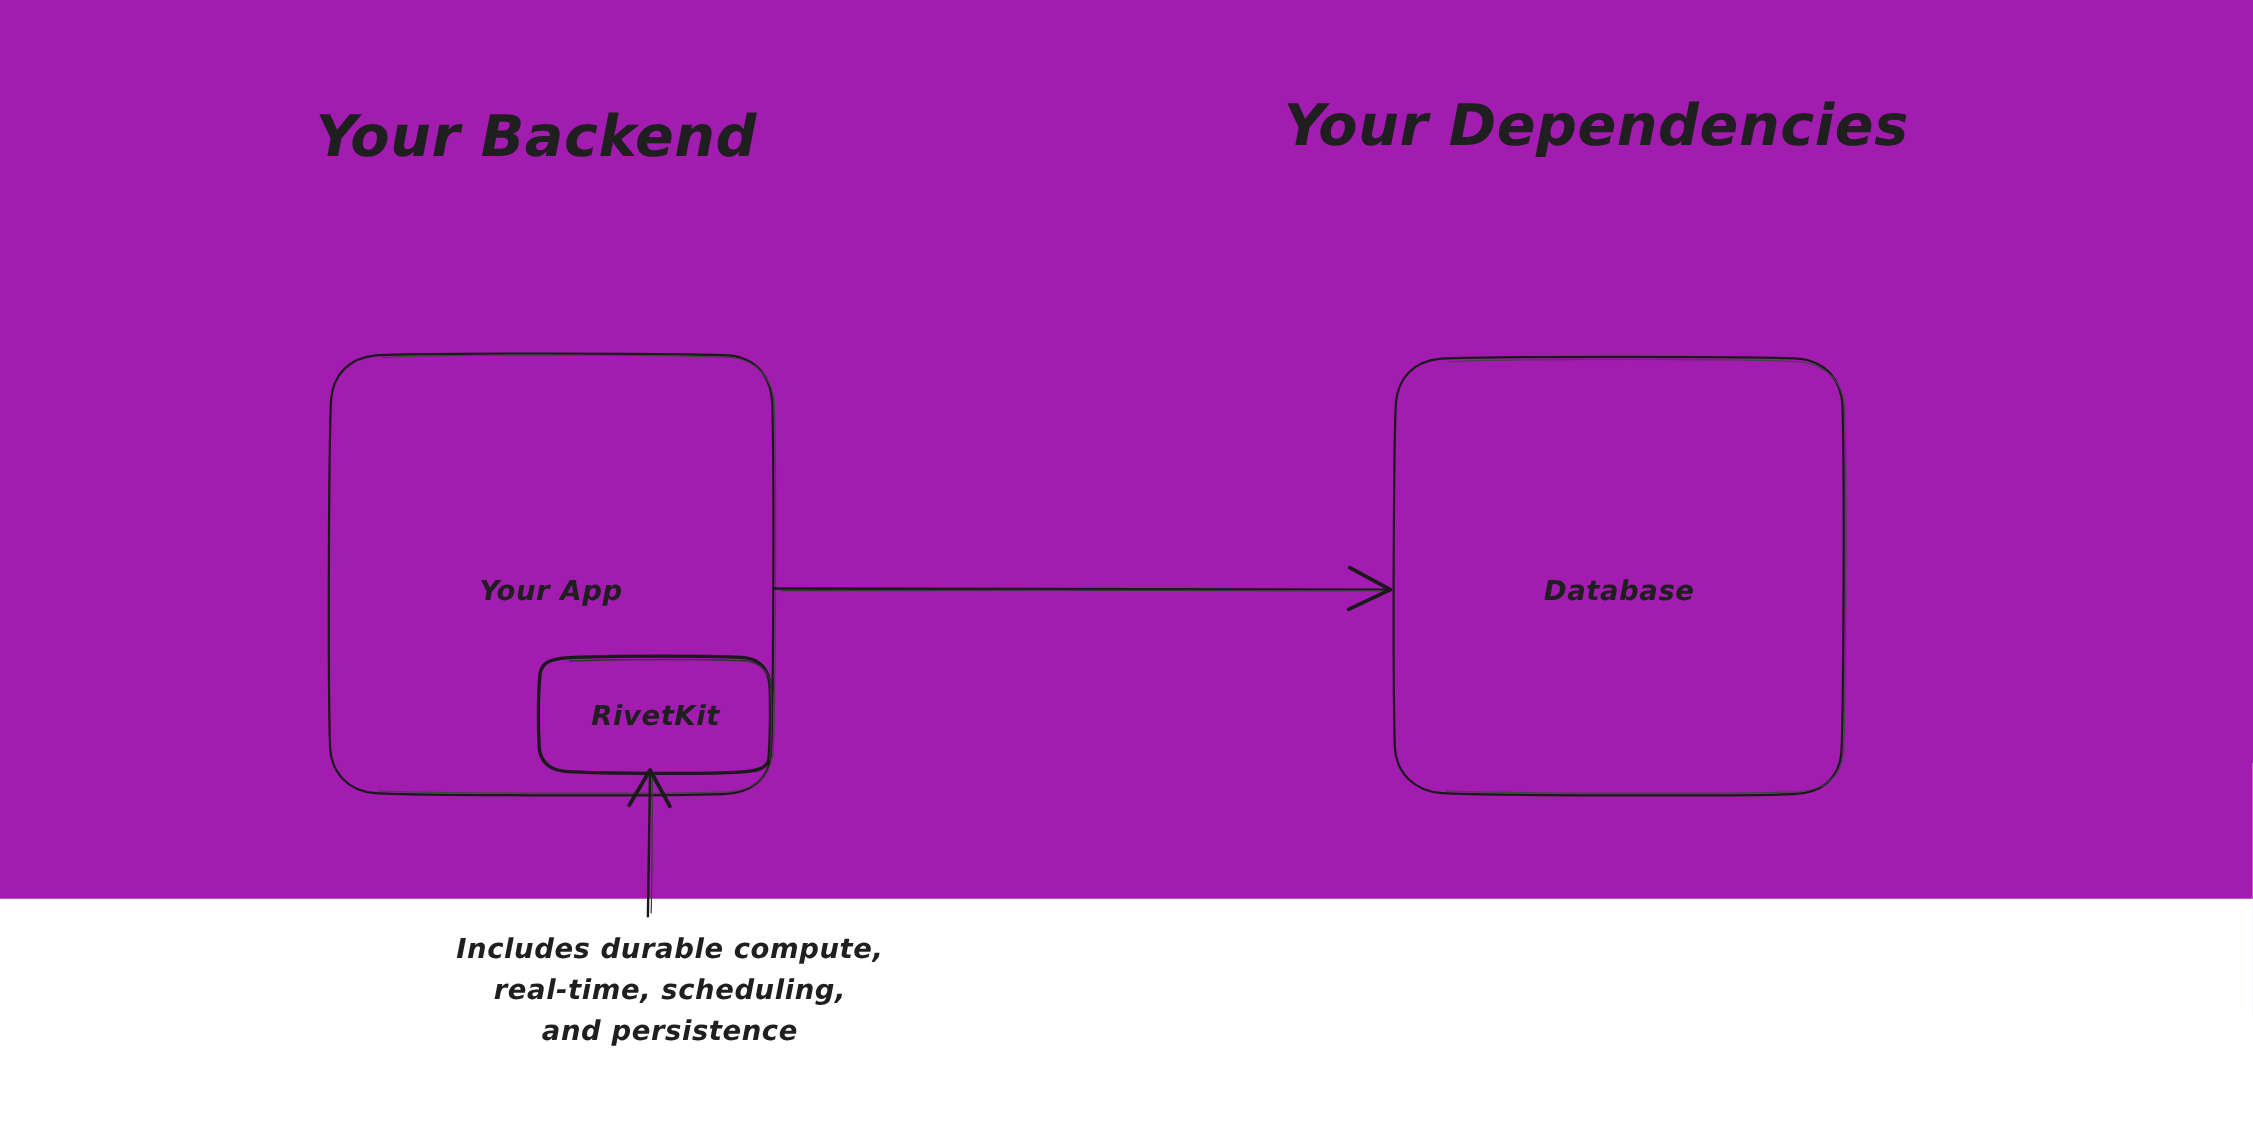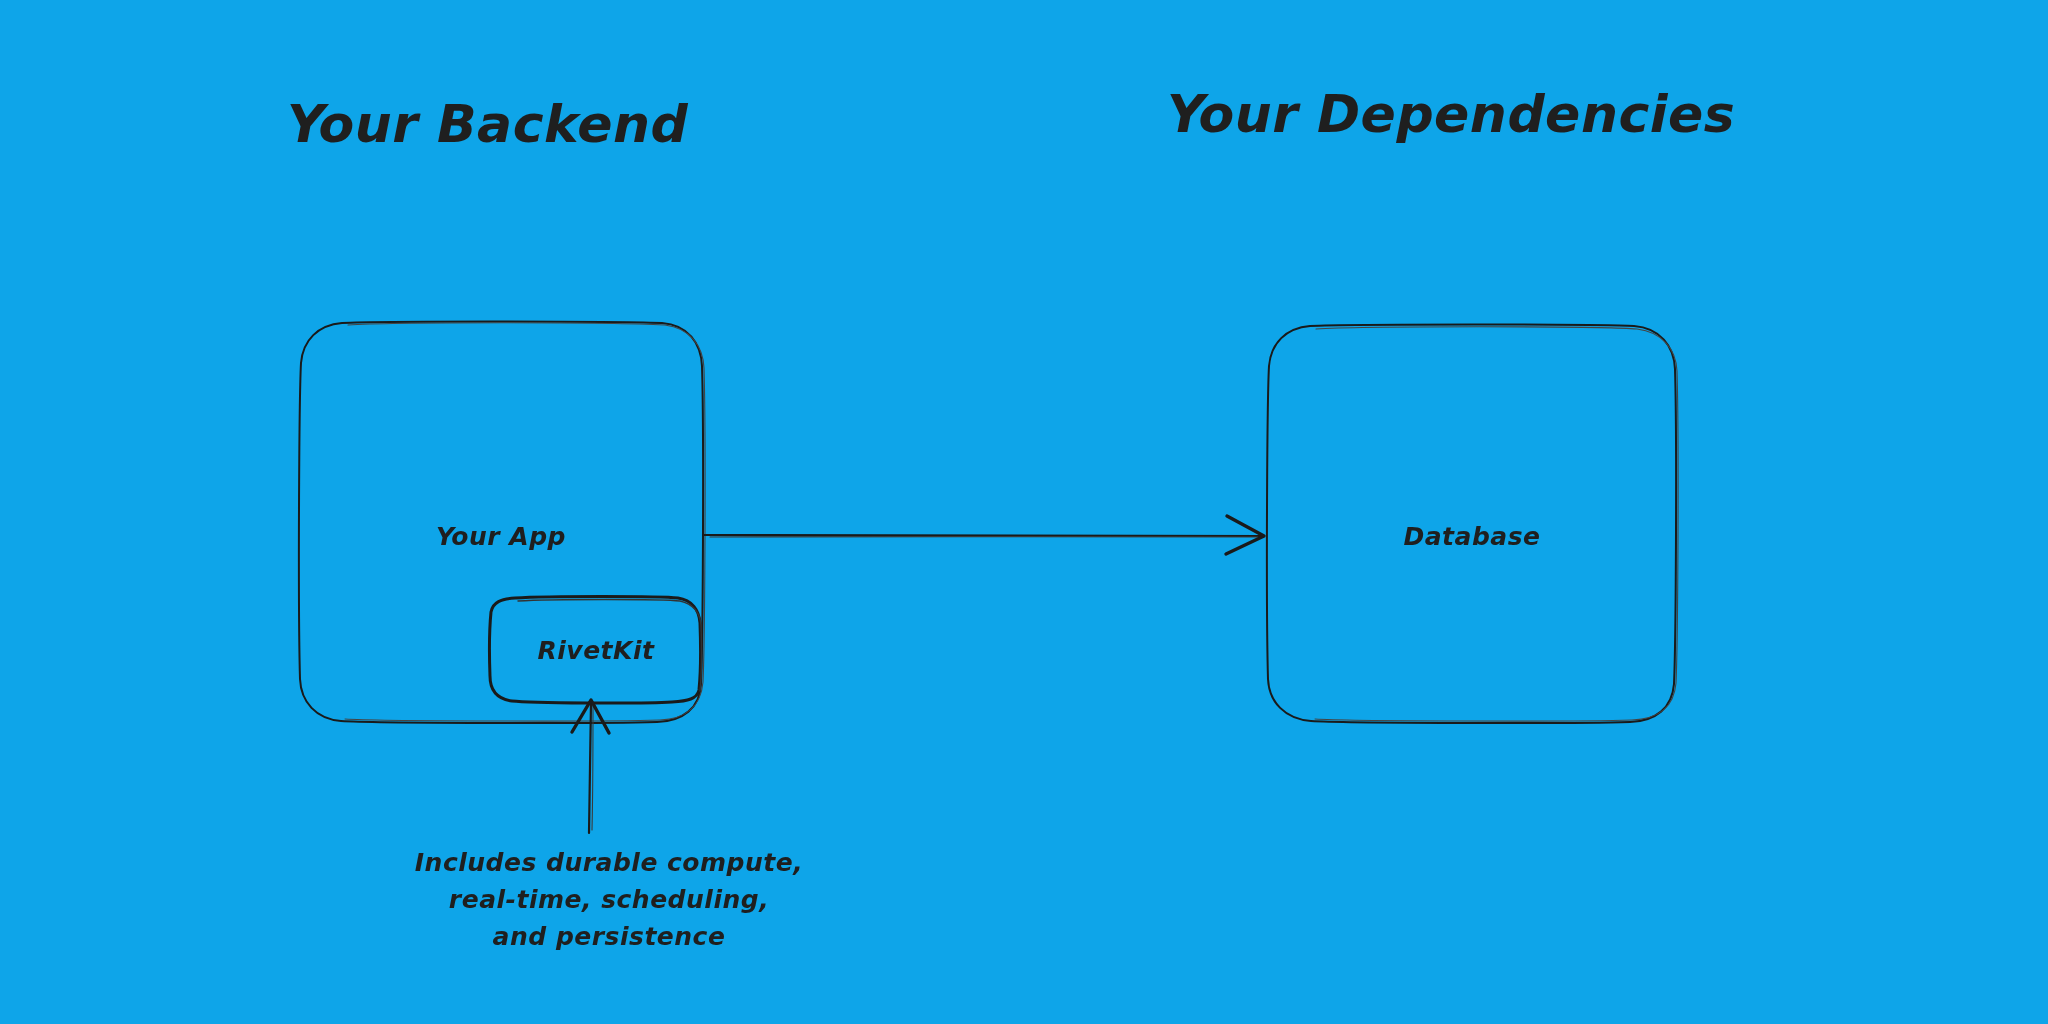--- a/index.html
+++ b/index.html
@@ -10,22 +10,22 @@
   }
   body {
     width: 2048px;
     height: 1024px;
     overflow: hidden;
     font-family: "DejaVu Sans", sans-serif;
   }
   #canvas {
     position: relative;
     width: 2048px;
-    height: 1024px;
-    background: #0ea5e9;
+    height: 817px;
+    background: #a21caf;
   }
   #diagram-svg {
     position: absolute;
     left: 0;
     top: 0;
     width: 2048px;
     height: 1024px;
   }
   .hand-text {
     font-family: "DejaVu Sans", sans-serif;

